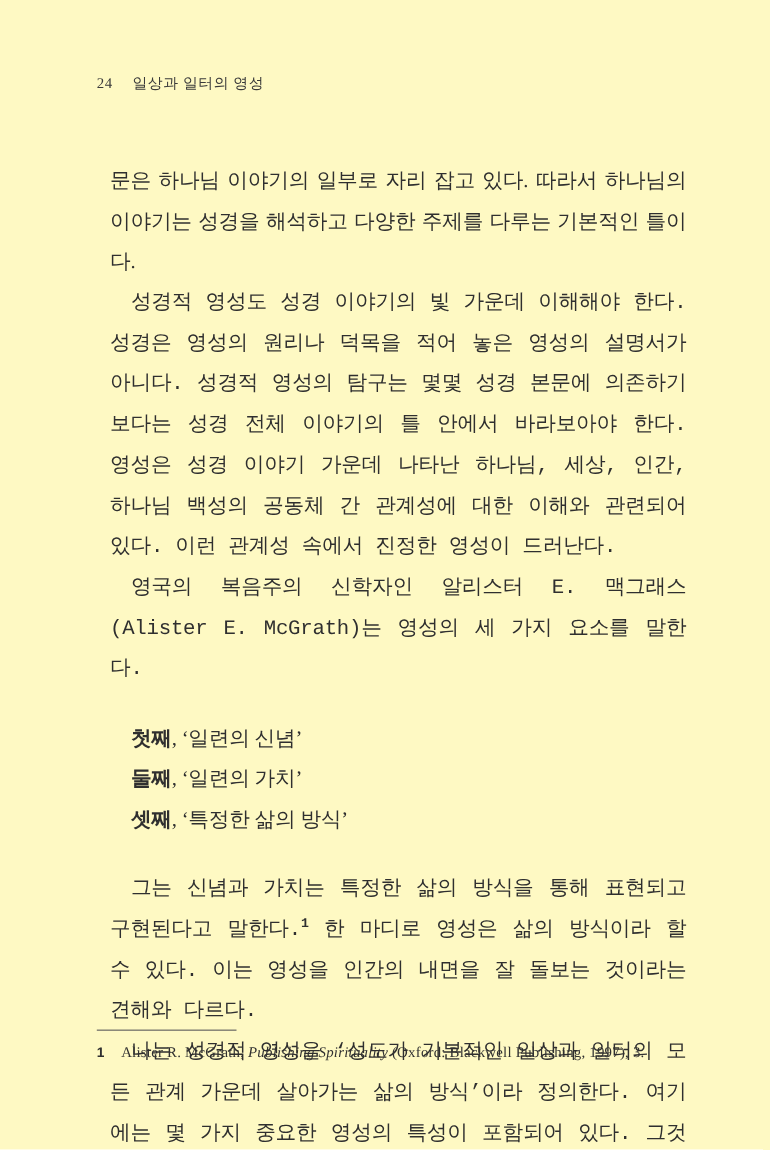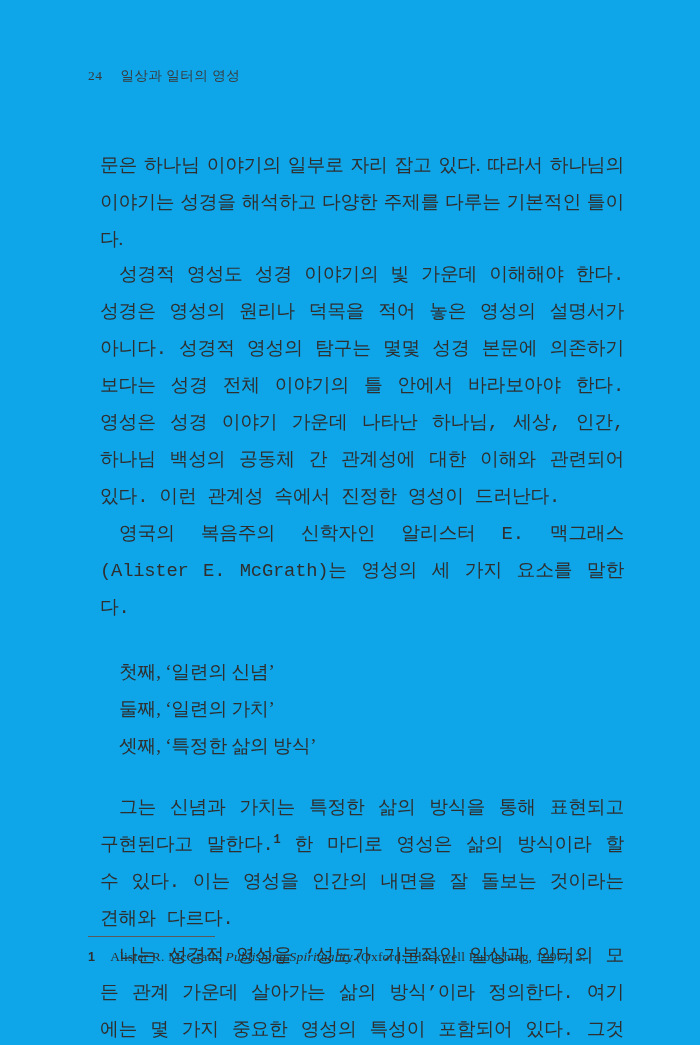--- a/index.html
+++ b/index.html
@@ -4,21 +4,21 @@
 <style>
   html, body {
     margin: 0;
     padding: 0;
     background: #ffffff;
   }
   .page {
     position: relative;
     width: 700px;
     height: 1045px;
-    background: #0ea5e9;
+    background: #fef9c3;
     font-family: "Liberation Serif", "DejaVu Serif", serif;
     color: #2f2f2f;
     overflow: hidden;
   }
   
   .page-header {
     position: absolute;
     top: 67px;
     left: 88px;
     font-size: 13.5px;
@@ -50,21 +50,21 @@
     font-family: Liberation Mono, monospace;
   }
   .list-block {
     margin: 26px 0;
   }
   .list-block p {
     text-indent: 19px;
     text-align: left;
   }
   .list-block .lead {
-    font-weight: normal;
+    font-weight: bold;
   }
   .page-body sup {
     font-weight: bold;
     font-size: 12px;
     line-height: 0;
     vertical-align: super;
   }
   
   .footnote-area {
     position: absolute;

